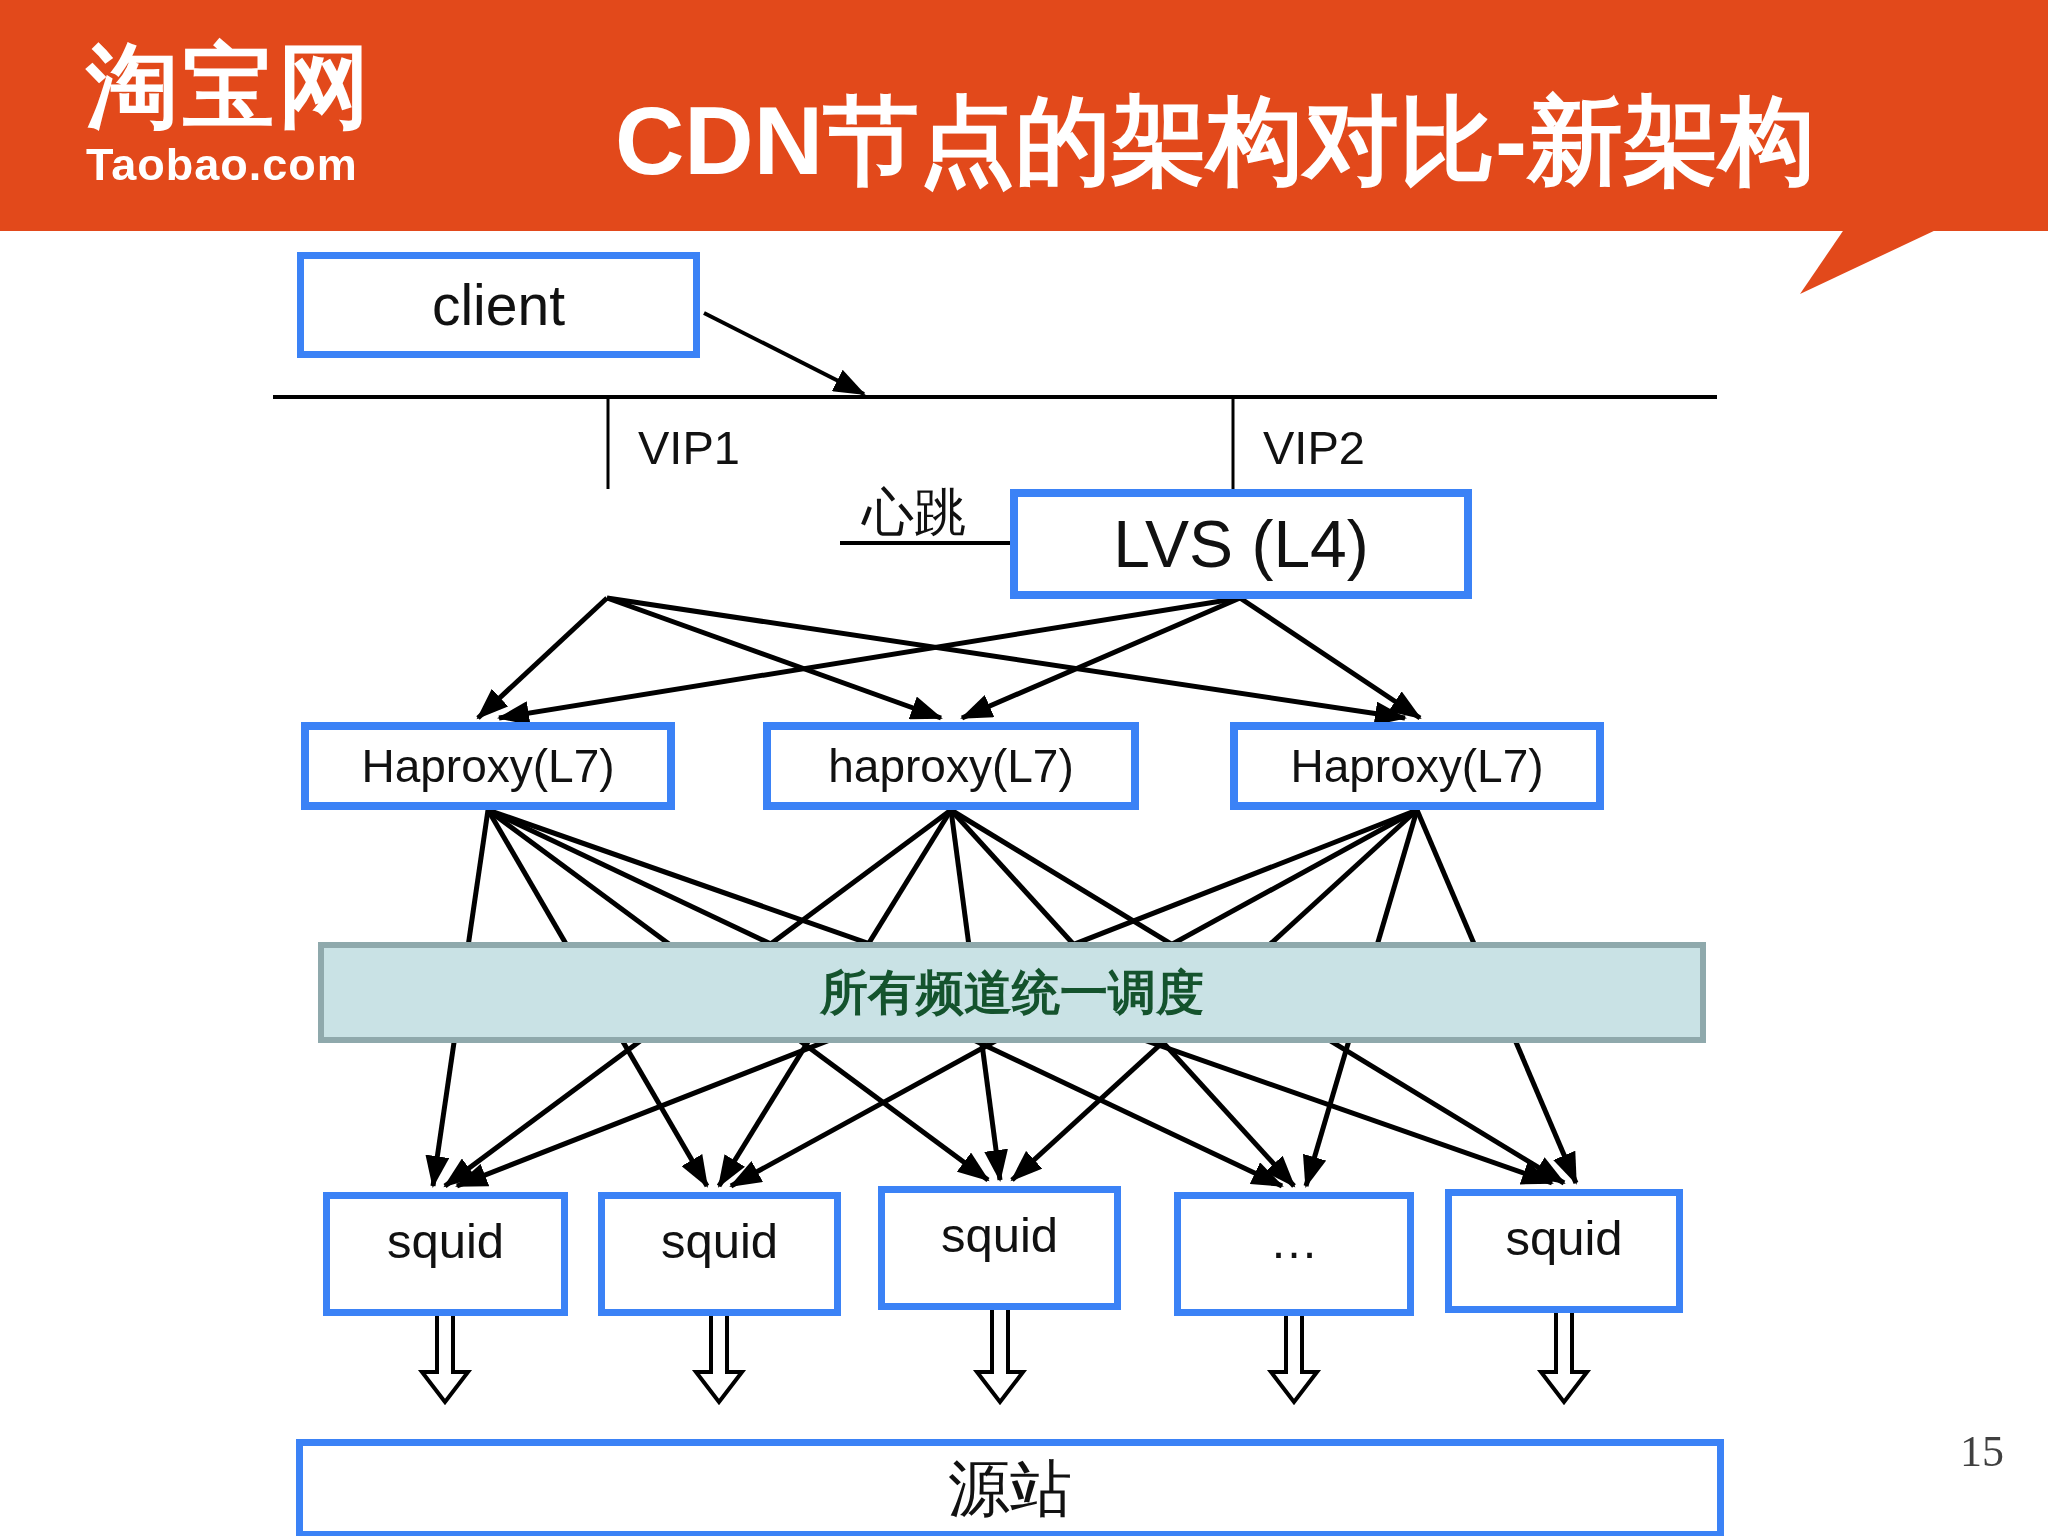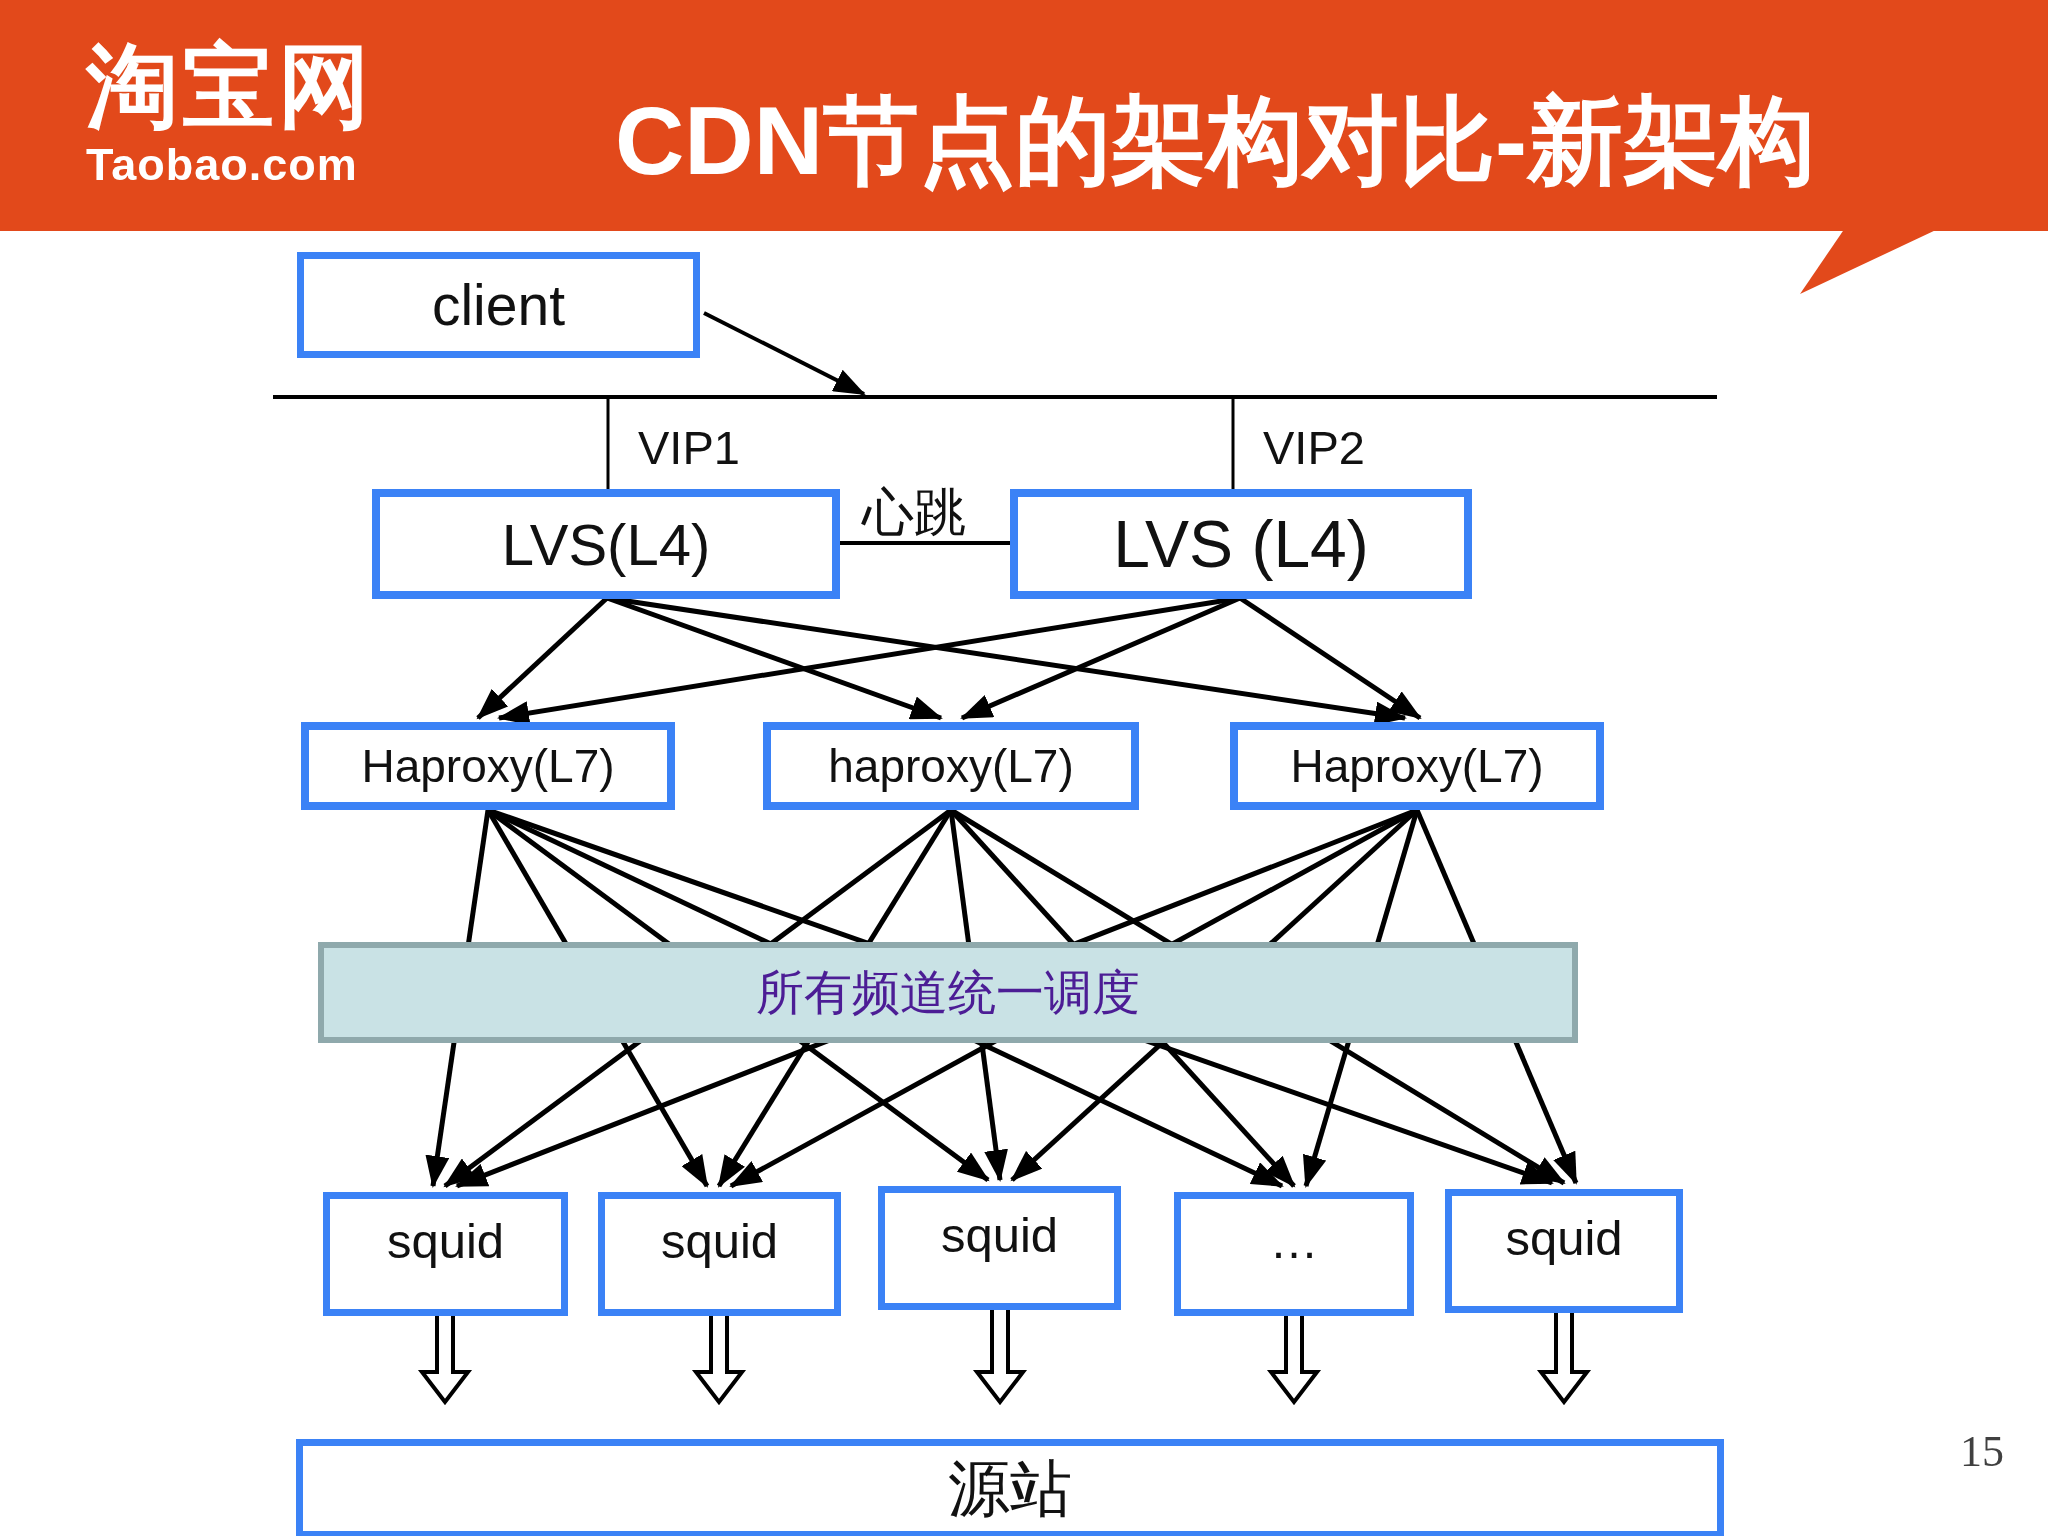--- a/index.html
+++ b/index.html
@@ -32,24 +32,24 @@
   .squid4{left:1174px;top:1192px;width:240px;}
   .squid5{left:1445px;top:1189px;width:238px;}
   .origin{left:296px;top:1404px;width:1428px;height:99px;font-size:62px;margin-top:35px;}
   .serif{font-family:"Liberation Serif","DejaVu Serif",serif;}
   
   .flabel{position:absolute;font-size:47px;white-space:nowrap;}
   .vip1{left:638px;top:420px;}
   .vip2{left:1263px;top:420px;}
   .heartbeat{left:862px;top:478px;font-size:52px;}
   
-  .sched{position:absolute;left:318px;top:942px;width:1260px;height:101px;
+  .sched{position:absolute;left:318px;top:942px;width:1388px;height:101px;
          box-sizing:border-box;border:6px solid #8FA9AC;background:#C9E2E5;
          display:flex;align-items:center;justify-content:center;
-         font-size:48px;color:#4c1d95;}
+         font-size:48px;color:#14532d;font-weight:bold;}
   
   .pagenum{position:absolute;left:1960px;top:1426px;font-size:44px;color:#404040;}
 </style>
 </head>
 <body>
 
 <div class="slide">
 
   <svg class="connectors" viewBox="0 0 2048 1536" xmlns="http://www.w3.org/2000/svg">
     <defs>
@@ -111,21 +111,20 @@
       <div class="logo-en">Taobao.com</div>
     </div>
     <div class="title">CDN节点的架构对比-新架构</div>
   </div>
 
   <div class="dbox client-box">client</div>
 
   <div class="flabel vip1">VIP1</div>
   <div class="flabel vip2">VIP2</div>
 
-  <div class="dbox lvs1">LVS(L4)</div>
   <div class="flabel heartbeat serif">心跳</div>
   <div class="dbox lvs2">LVS (L4)</div>
 
   <div class="dbox hap hap1">Haproxy(L7)</div>
   <div class="dbox hap hap2">haproxy(L7)</div>
   <div class="dbox hap hap3">Haproxy(L7)</div>
 
   <div class="sched serif" id="scheduler-bar" style="background: rgb(201, 226, 229); border-color: rgb(143, 169, 172);">所有频道统一调度</div>
 
   <div class="dbox squid squid1">squid</div>

